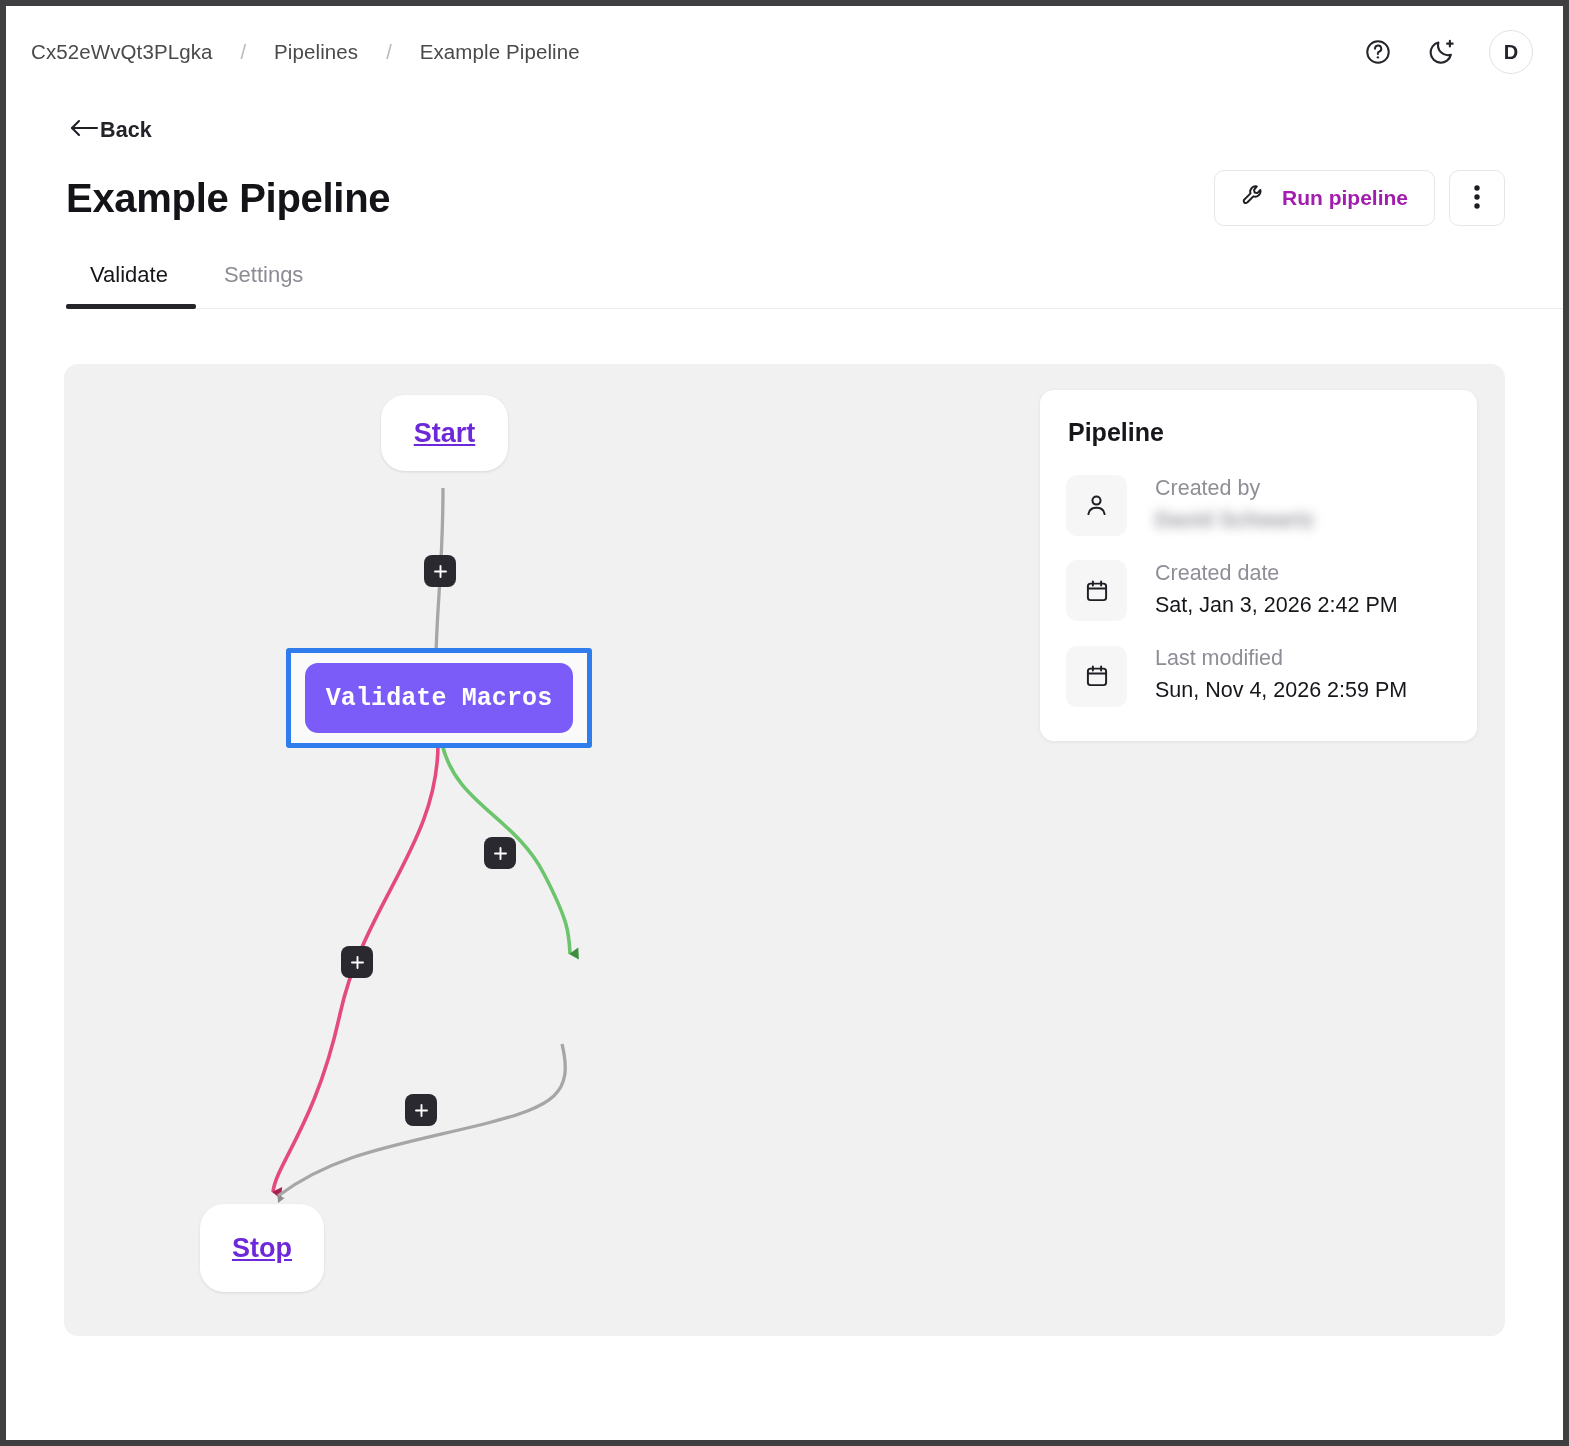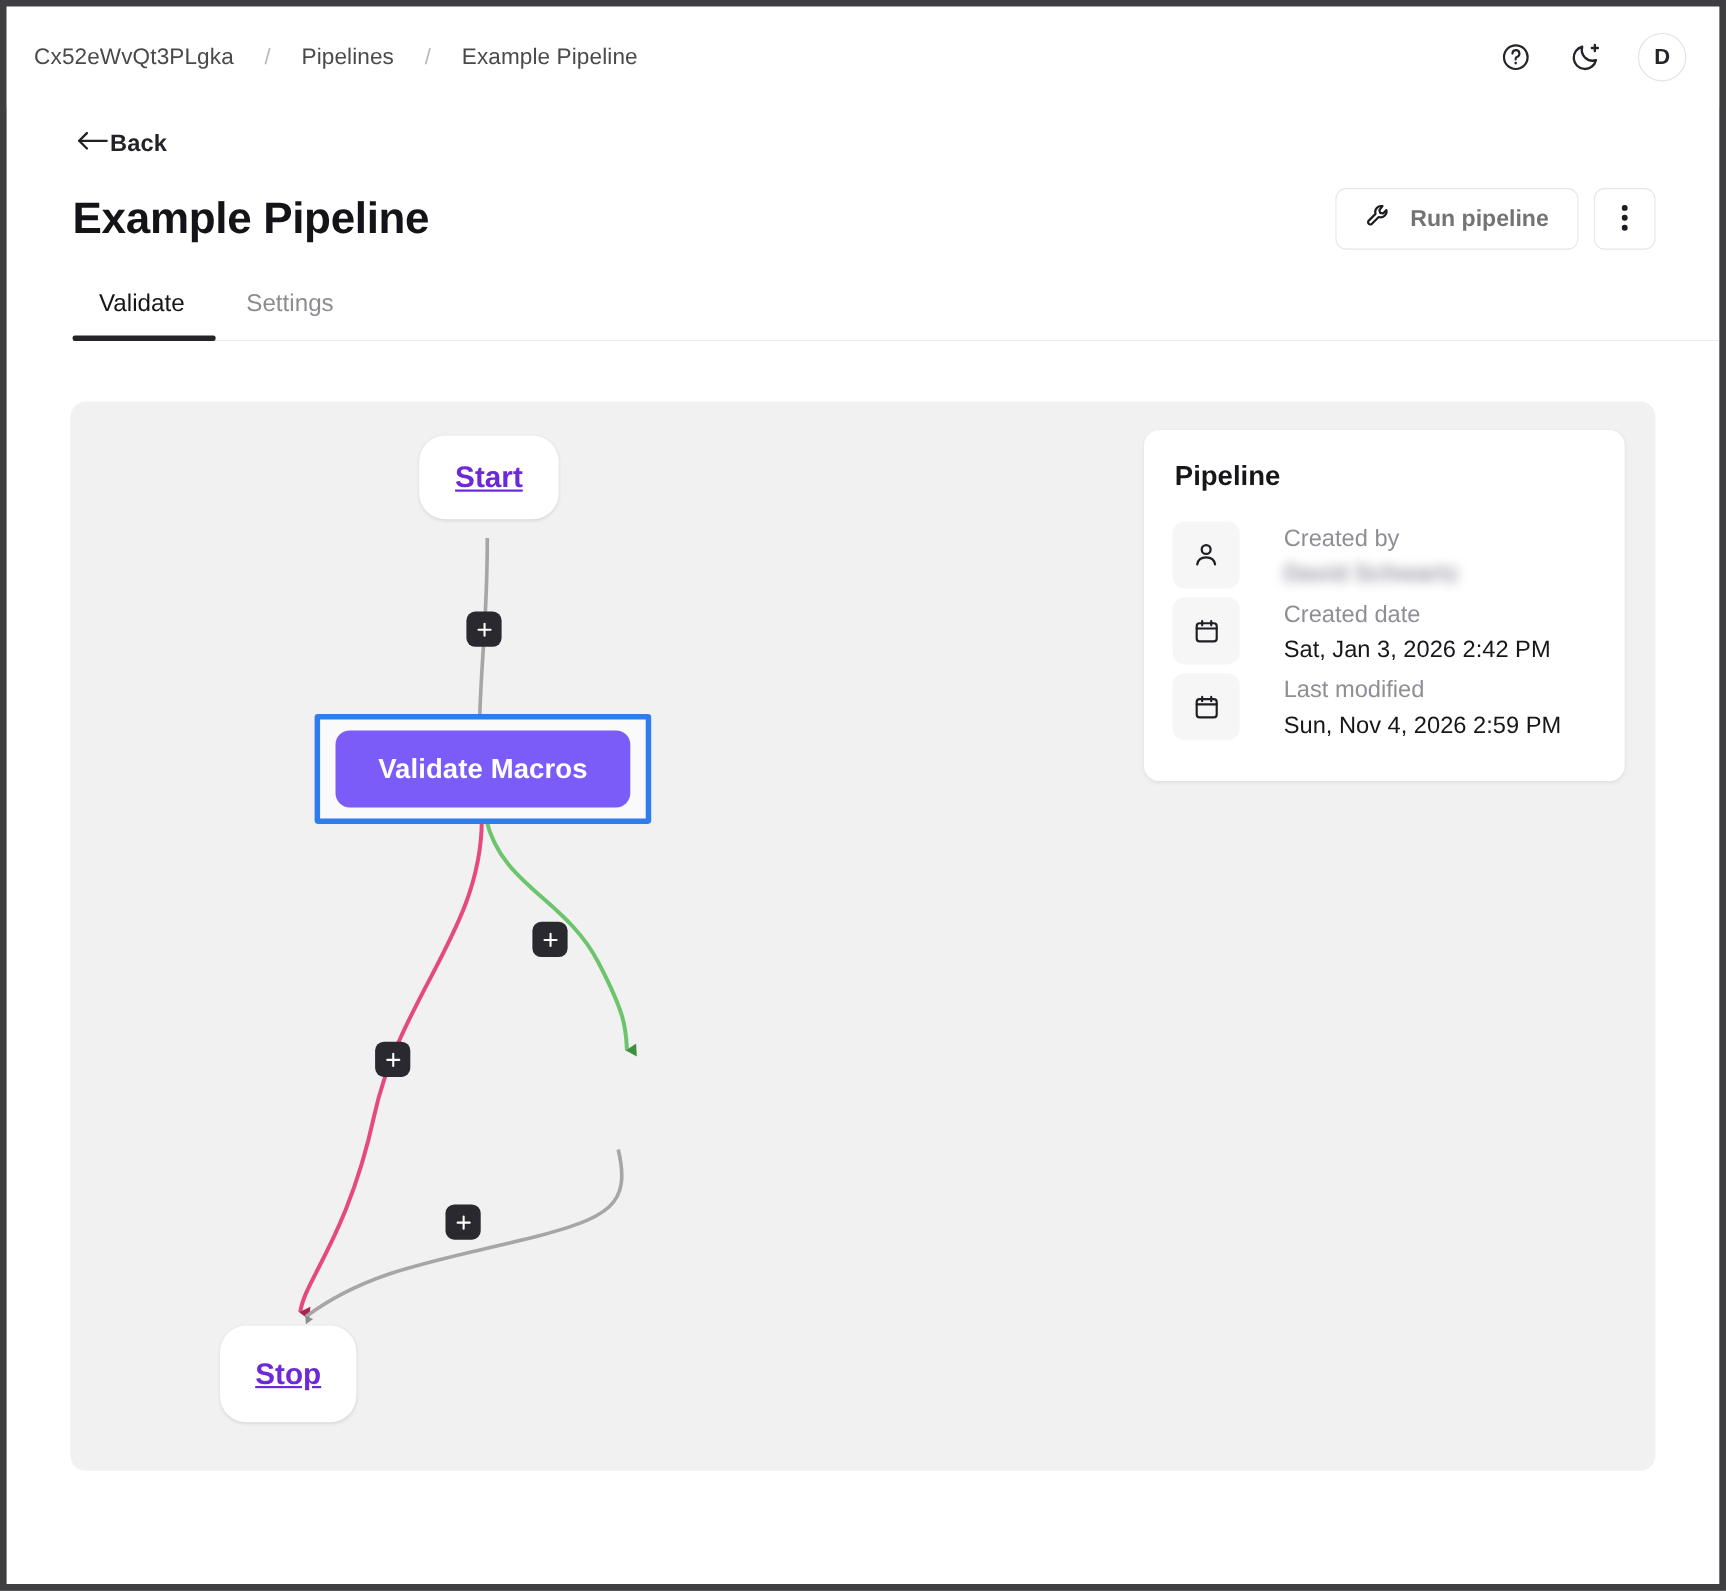--- a/index.html
+++ b/index.html
@@ -111,21 +111,21 @@
     display: inline-flex;
     align-items: center;
     gap: 16px;
     padding: 0 26px;
     border: 1px solid #e6e6e8;
     border-radius: 10px;
     background: #fff;
     cursor: pointer;
     font-size: 21px;
     font-weight: 700;
-    color: #737373;
+    color: #a21caf;
     font-family: "Liberation Sans", sans-serif;
   }
   .btn-square {
     width: 56px; height: 56px;
     border: 1px solid #e6e6e8;
     border-radius: 10px;
     background: #fff;
     cursor: pointer;
     display: flex; align-items: center; justify-content: center;
   }
@@ -246,23 +246,23 @@
   }
   .info-title {
     font-size: 25px;
     font-weight: 700;
     color: #16161b;
     margin-bottom: 24px;
     padding-left: 2px;
   }
   .info-row {
     display: flex;
-    align-items: center;
-    gap: 40px;
-    margin-top: 4px;
+    align-items: flex-end;
+    gap: 28px;
+    margin-top: 20px;
   }
   .info-row:first-of-type { margin-top: 0; }
   .info-ico {
     width: 61px; height: 61px;
     flex: 0 0 61px;
     background: #f6f6f7;
     border-radius: 11px;
     display: flex;
     align-items: center;
     justify-content: center;
@@ -387,21 +387,21 @@
 
         <path d="M498 680 C 510 730, 490 742, 420 760
                  C 330 782, 270 790, 214 832" stroke="#a6a6a6" stroke-width="3.3" fill="none" marker-end="url(#ah-gray)"></path>
       </svg>
 
       <div class="node node-terminal" style="left:317px; top:31px; width:127px; height:76px;">
         <span>Start</span>
       </div>
 
       <div class="sel-box" style="left:222px; top:284px; width:306px; height:100px;">
-        <div class="node node-task" style="position:relative;">
+        <div class="node node-task" style="position:relative;font-family:Liberation Mono, monospace;">
           <span>Validate Macros</span>
         </div>
       </div>
 
 
       <div class="node node-terminal" style="left:136px; top:840px; width:124px; height:88px;">
         <span>Stop</span>
       </div>
 
       <div class="plus-btn" style="left:360px; top:191px;">

